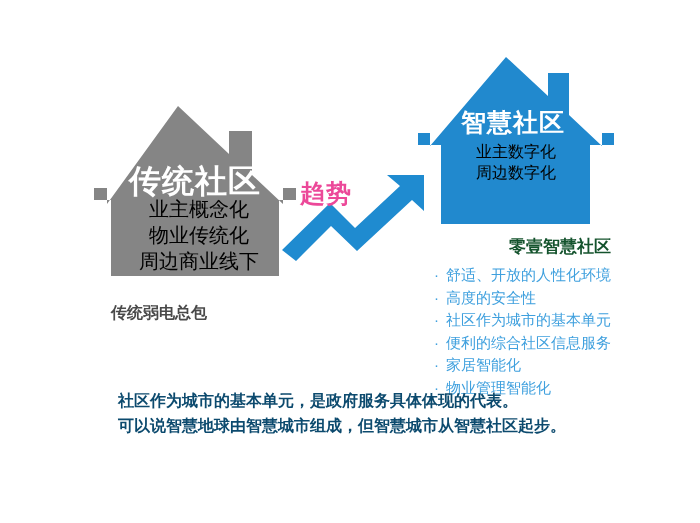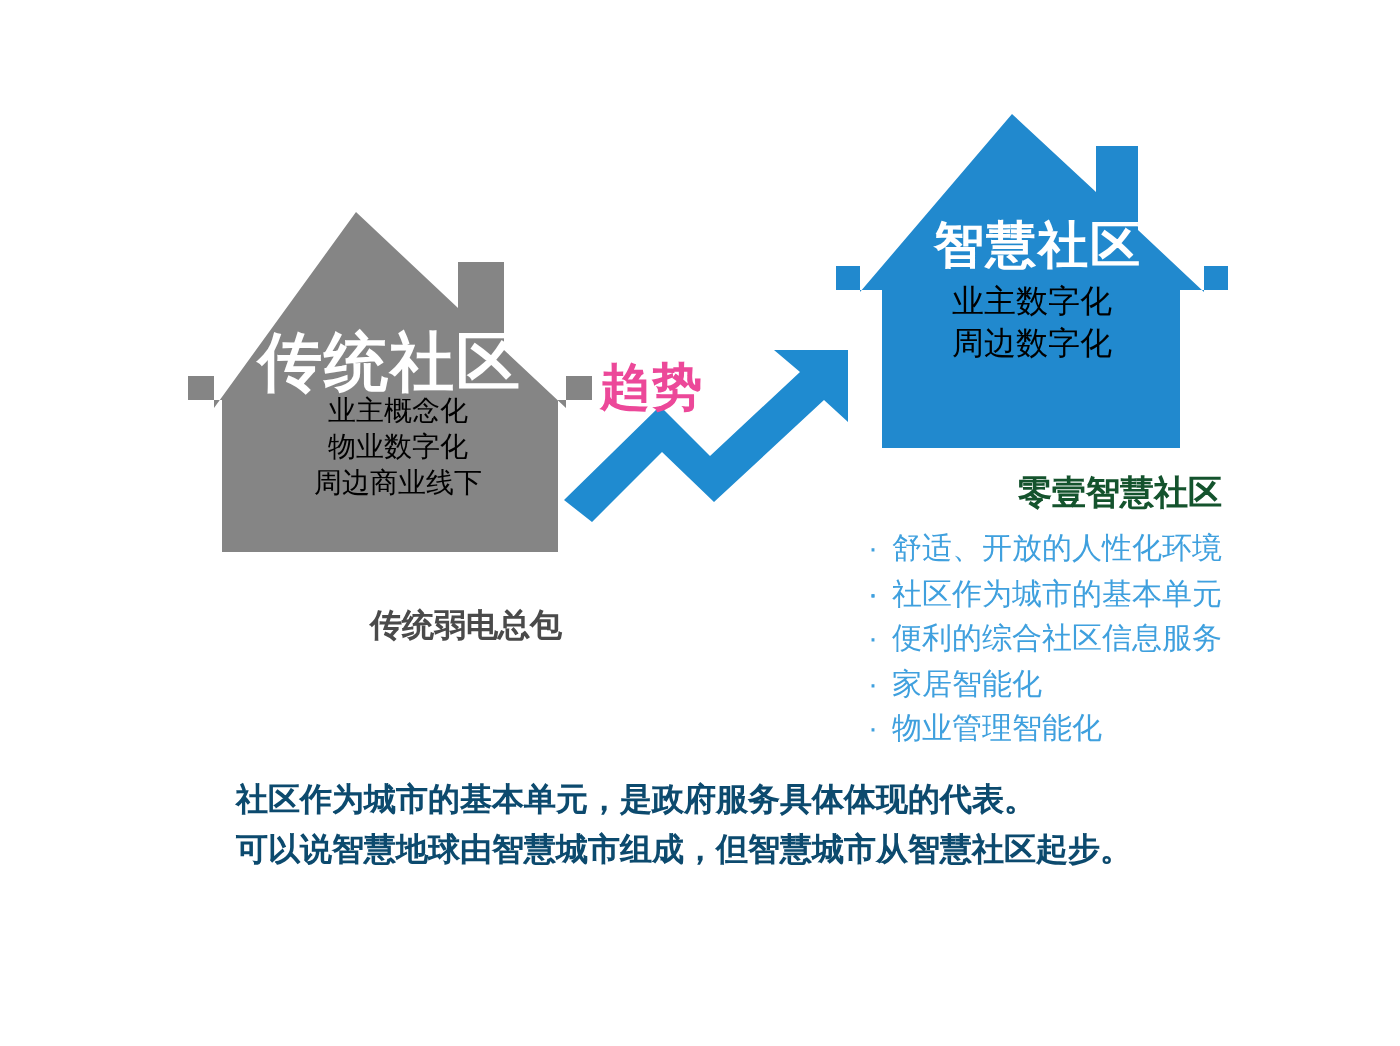--- a/index.html
+++ b/index.html
@@ -43,36 +43,35 @@
     white-space: nowrap;
     line-height: 1.30;
   }
 
   #gray-title {
     left: 111px; top: 160px; width: 168px;
     font-size: 32px;
   }
   #gray-lines {
     left: 111px; top: 196px; width: 176px;
-    font-size: 14px;
+    font-size: 20px;
   }
   #gray-caption {
     left: 111px; top: 303px; width: 170px;
-    text-align: right;
+    text-align: left;
     color: #4a4a4a;
     font-size: 16px;
     font-weight: bold;
     white-space: nowrap;
   }
 
   
   #blue-title {
-    left: 421px; top: 106px; width: 150px;
+    left: 438px; top: 106px; width: 150px;
     font-size: 25px;
-    text-align: right;
   }
   #blue-lines {
     left: 441px; top: 142px; width: 150px;
     font-size: 16px;
   }
 
   
   #trend-label {
     left: 300px; top: 177px;
     color: #ec4899;
@@ -139,21 +138,21 @@
              L430,146 Z"></path>
 
     <path fill="#1F8BD0" d="M282,250 L330,203 L355,228 L400,186 L387,175 L424,175 L424,211
              L412,200 L357,251 L331,226 L296,261 Z"></path>
   </svg>
 
   <div class="abs house-title" id="gray-title">传统社区</div>
 
   <div class="abs house-lines" id="gray-lines">
     <div>业主概念化</div>
-    <div>物业数字化</div>
+    <div>物业传统化</div>
     <div>周边商业线下</div>
   </div>
 
   <div class="abs" id="gray-caption">传统弱电总包</div>
 
   <div class="abs" id="trend-label">趋势</div>
 
   <div class="abs house-title" id="blue-title">智慧社区</div>
 
   <div class="abs house-lines" id="blue-lines">
@@ -164,20 +163,21 @@
   <div class="abs" id="feature-block">
     <div id="feature-heading">零壹智慧社区</div>
 
     <ul id="feature-list">
       <li>
         <span class="bullet">·</span>
         <span>舒适、开放的人性化环境</span>
       </li>
       <li>
         <span class="bullet">·</span>
+        <span>高度的安全性</span>
       </li>
       <li>
         <span class="bullet">·</span>
         <span>社区作为城市的基本单元</span>
       </li>
       <li>
         <span class="bullet">·</span>
         <span>便利的综合社区信息服务</span>
       </li>
       <li>

